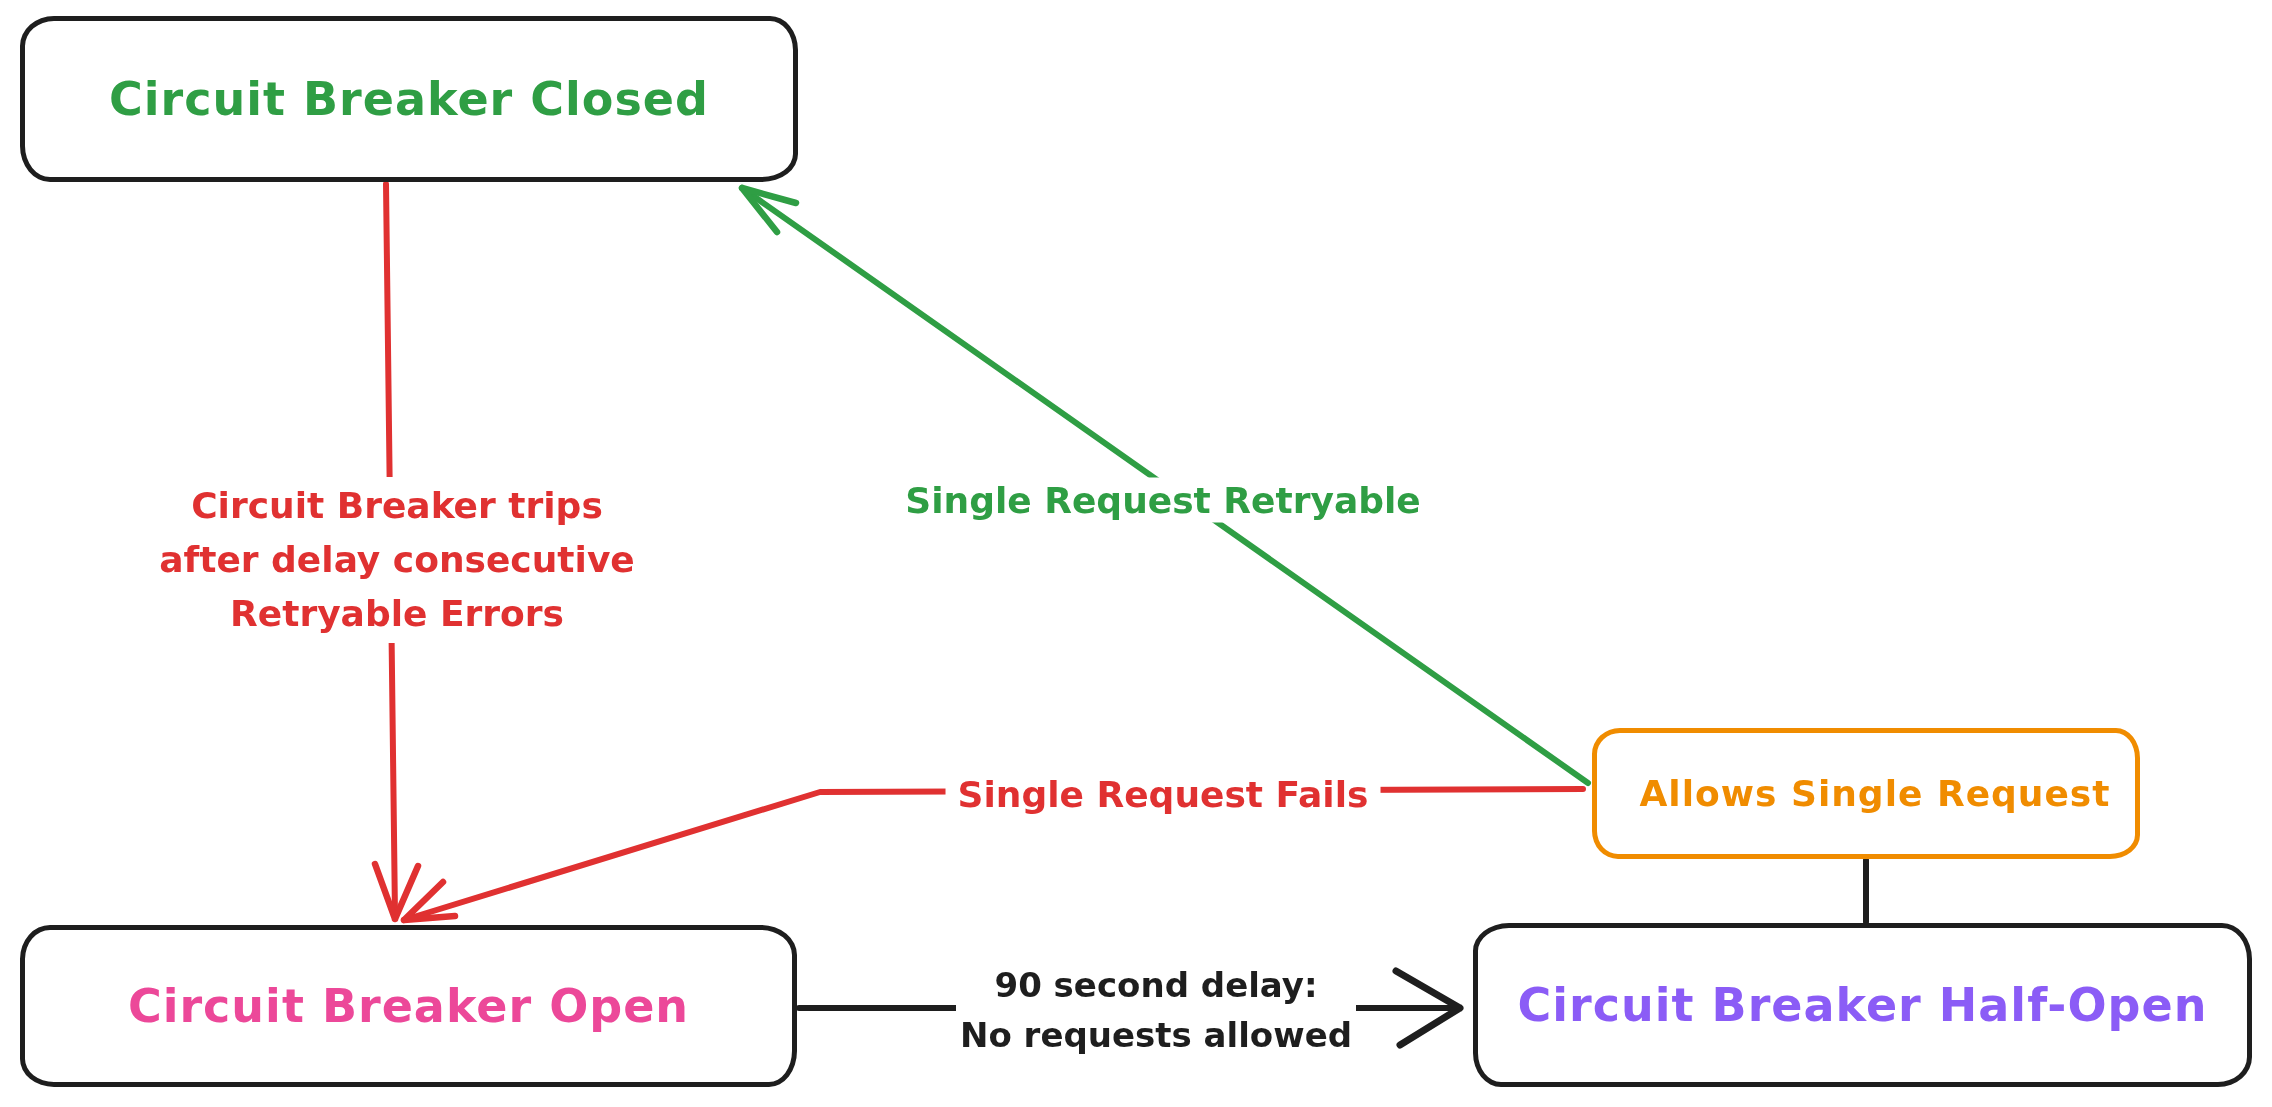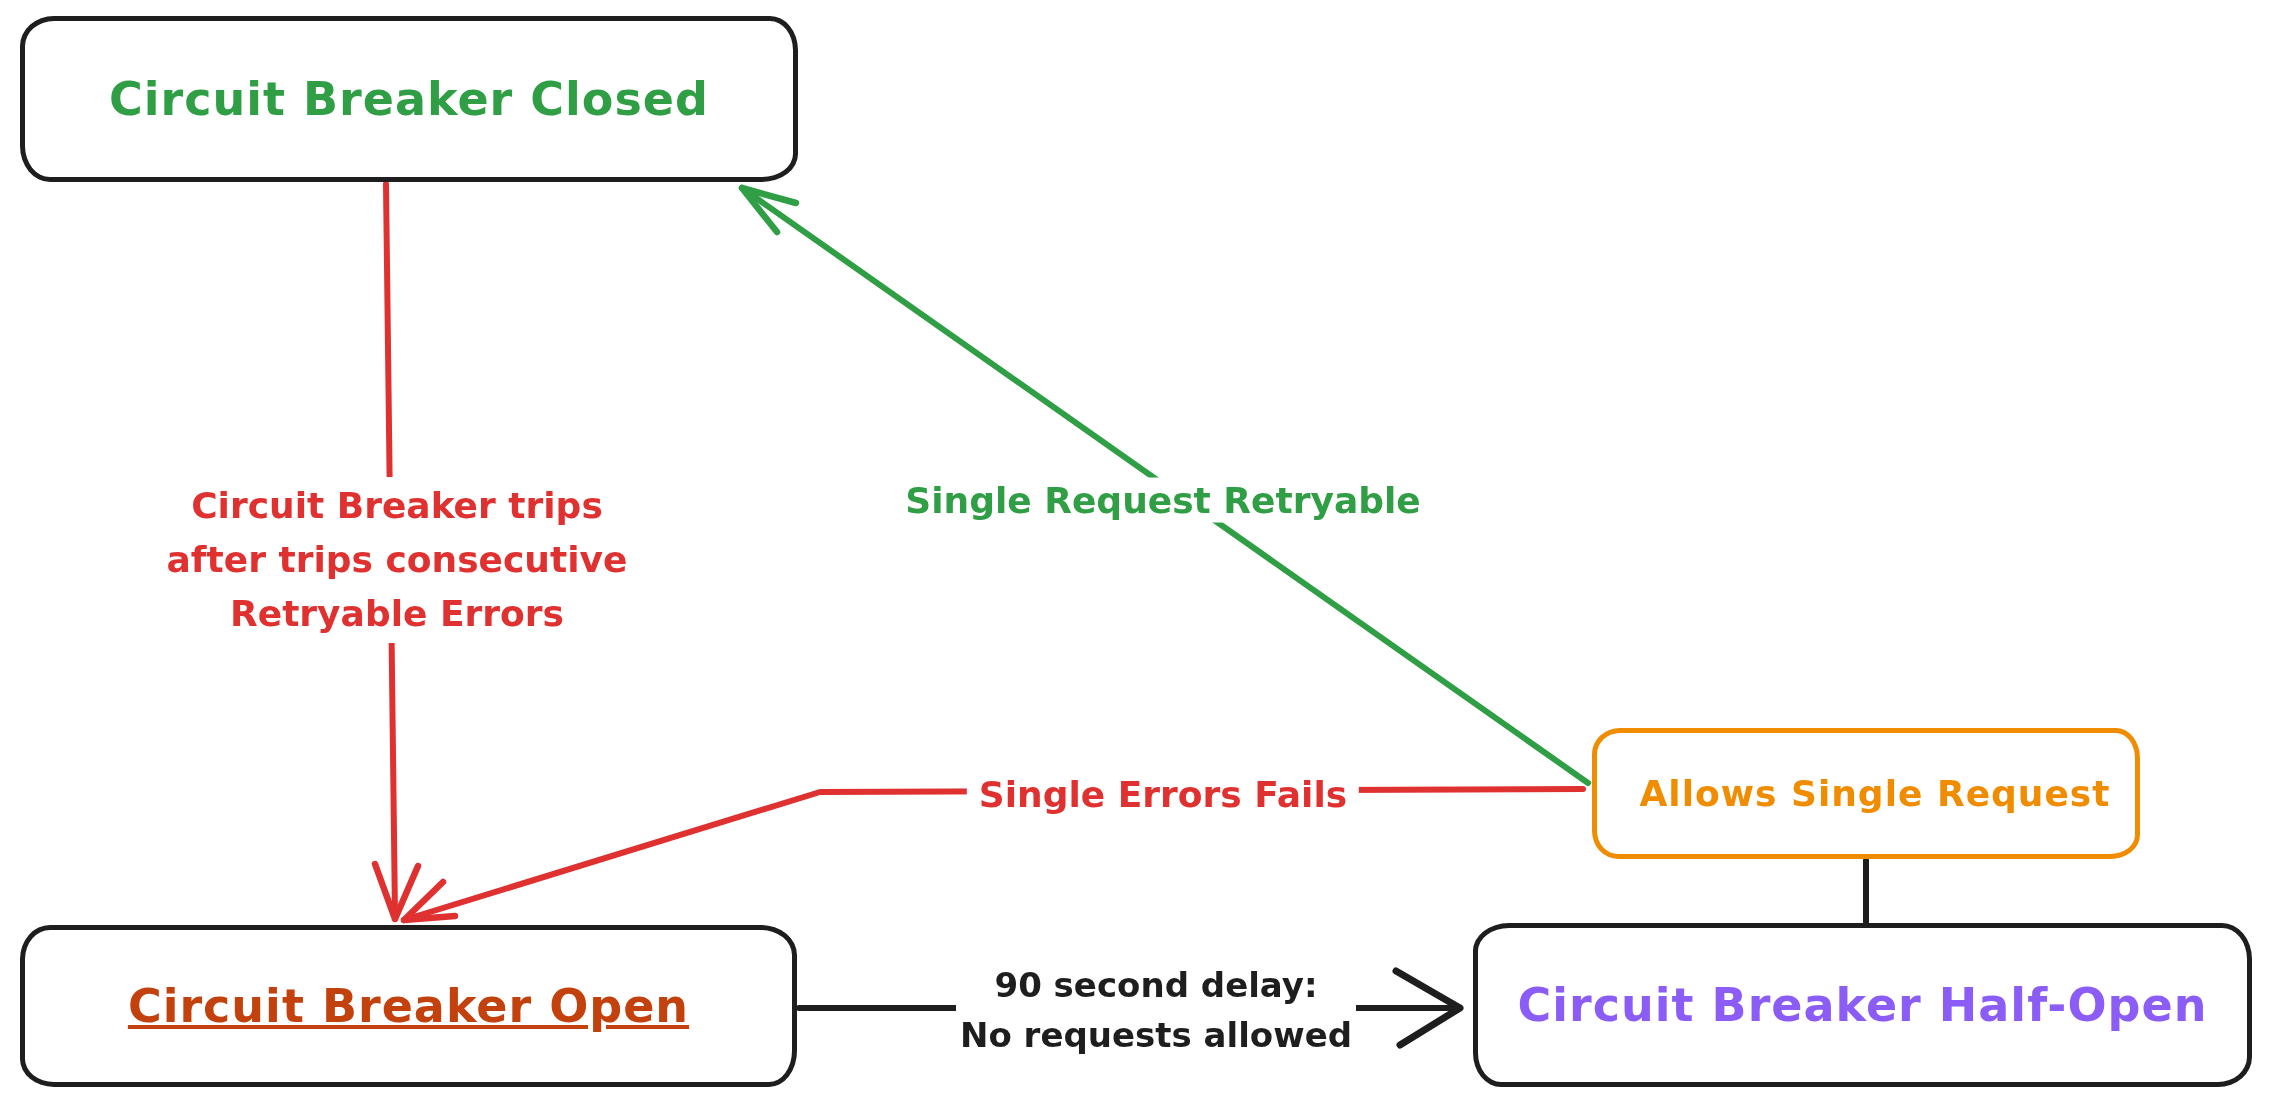--- a/index.html
+++ b/index.html
@@ -41,21 +41,21 @@
   #node-closed   { left: 20px;   top: 16px;  width: 778px; height: 166px;
                    border-radius: 34px 28px 36px 30px / 30px 34px 28px 36px; }
   #node-open     { left: 20px;   top: 925px; width: 777px; height: 162px;
                    border-radius: 30px 36px 28px 34px / 34px 30px 36px 28px; }
   #node-half-open{ left: 1473px; top: 923px; width: 779px; height: 164px;
                    border-radius: 36px 30px 34px 28px / 28px 36px 30px 34px; }
   #node-allows   { left: 1592px; top: 728px; width: 548px; height: 131px;
                    border: 5px solid #f08c00;
                    border-radius: 28px 24px 30px 26px / 26px 30px 24px 28px; padding-left: 18px; }
   #node-closed    .node-label { color: #2f9e44; }
-  #node-open      .node-label { color: #c2410c; text-decoration: underline; }
+  #node-open      .node-label { color: #ec4899; }
   #node-half-open .node-label { color: #8b5cf6; }
   #node-allows    .node-label { color: #f08c00; font-size: 36px; }
 
   .edge-label {
     position: absolute;
     transform: translate(-50%, -50%);
     background: #ffffff;
     font-weight: bold;
     font-size: 36px;
     text-align: center;
@@ -107,26 +107,26 @@
   <div class="node" id="node-half-open">
     <span class="node-label">Circuit Breaker Half-Open</span>
   </div>
 
   <div class="node" id="node-allows">
     <span class="node-label">Allows Single Request</span>
   </div>
 
   <div class="edge-label" id="trips-label">
     <div>Circuit Breaker trips</div>
-    <div>after trips consecutive</div>
+    <div>after delay consecutive</div>
     <div>Retryable Errors</div>
   </div>
 
   <div class="edge-label" id="succeeds-label">Single Request Retryable</div>
 
-  <div class="edge-label" id="fails-label">Single Errors Fails</div>
+  <div class="edge-label" id="fails-label">Single Request Fails</div>
 
   <div class="edge-label" id="delay-label">
     <div>90 second delay:</div>
     <div>No requests allowed</div>
   </div>
 
 </div>
 
 </body></html>

